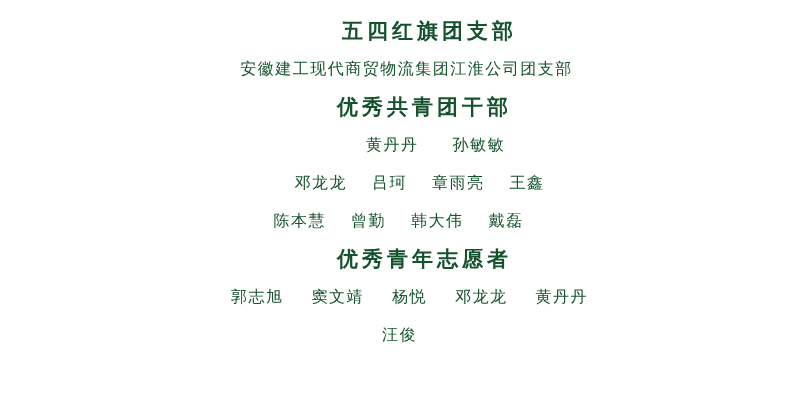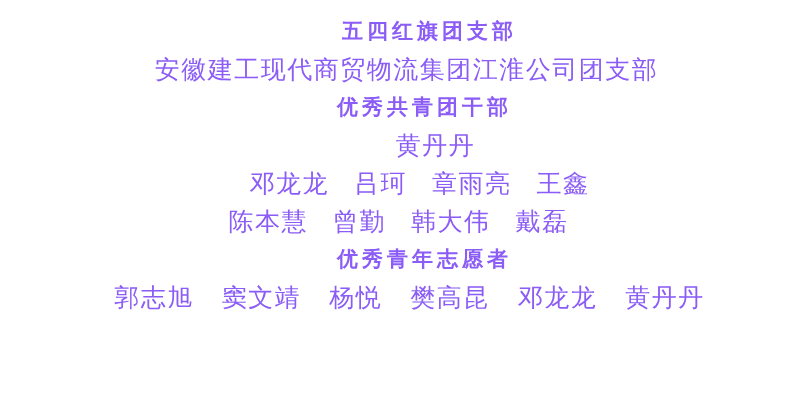--- a/index.html
+++ b/index.html
@@ -11,36 +11,36 @@
     height: 404px;
     background: #ffffff;
     overflow: hidden;
   }
   .page {
     box-sizing: border-box;
     width: 789px;
     height: 404px;
     padding: 12px 0 0 50px; 
     font-family: "Liberation Serif", "DejaVu Serif", serif;
-    color: #8b5cf6;
+    color: #14532d;
   }
   .line {
     height: 38px;
     display: flex;
     align-items: center;
     justify-content: center;
     white-space: nowrap;
   }
   .heading {
     font-weight: 700;
     font-size: 21px;
     letter-spacing: 4px;
   }
   .names {
-    font-size: 25px;
+    font-size: 16px;
     letter-spacing: 1.5px;
   }
   .gap-s { column-gap: 25px; }
   .gap-m { column-gap: 28px; }
   .gap-l { column-gap: 34px; }
   .dx { transform: translateX(var(--dx, 0px)); }
 </style>
 </head>
 <body>
 
@@ -49,20 +49,21 @@
   <div class="line heading dx" style="--dx:10px">五四红旗团支部</div>
 
   <div class="line names dx" style="--dx:-13px">
     <span>安徽建工现代商贸物流集团江淮公司团支部</span>
   </div>
 
   <div class="line heading dx" style="--dx:5px">优秀共青团干部</div>
 
   <div class="line names gap-l dx" style="--dx:16px">
     <span>黄丹丹</span>
+    <span>孙敏敏</span>
   </div>
 
 
   <div class="line names gap-s dx" style="--dx:0px">
     <span>邓龙龙</span>
     <span>吕珂</span>
     <span>章雨亮</span>
     <span>王鑫</span>
   </div>
 
@@ -72,19 +73,21 @@
     <span>韩大伟</span>
     <span>戴磊</span>
   </div>
 
   <div class="line heading dx" style="--dx:5px">优秀青年志愿者</div>
 
   <div class="line names gap-m dx" style="--dx:-10px">
     <span>郭志旭</span>
     <span>窦文靖</span>
     <span>杨悦</span>
-    <span>樊高昆</span>
     <span>邓龙龙</span>
     <span>黄丹丹</span>
   </div>
 
+  <div class="line names dx" style="--dx:-20px">
+    <span>汪俊</span>
+  </div>
 
 </div>
 
 </body></html>

